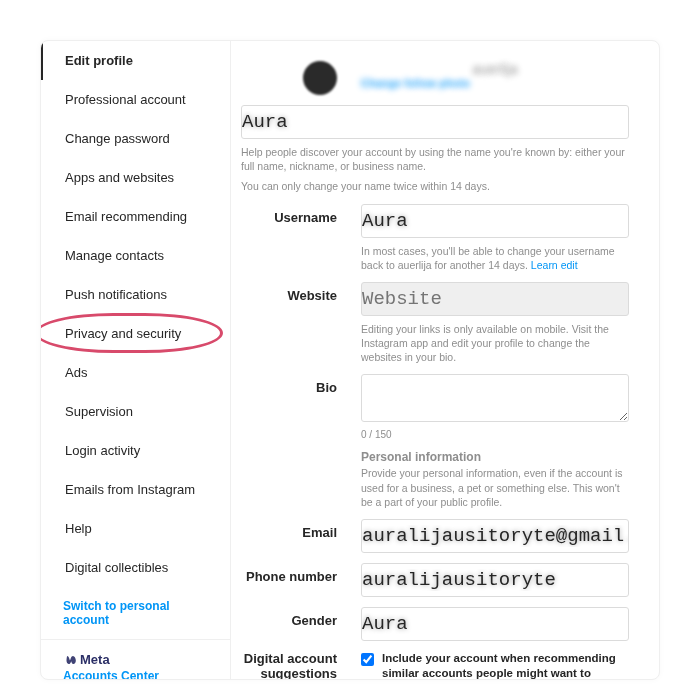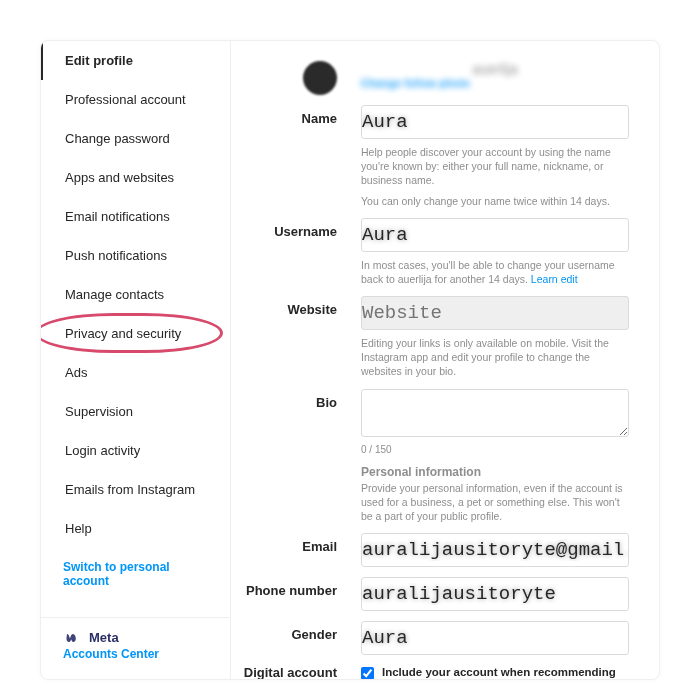--- a/index.html
+++ b/index.html
@@ -53,21 +53,21 @@
     border-top: 1px solid #efefef;
     padding: 12px 16px 12px 22px;
   }
   .meta-logo {
     font-size: 13px;
     font-weight: 700;
     color: #2b2f66;
     margin-bottom: 2px;
     display: flex;
     align-items: center;
-    gap: 12px;
+    gap: 3px;
   }
   .meta-logo svg { width: 14px; height: 14px; }
   .accounts-center {
     font-size: 12px;
     color: #0095f6;
     font-weight: 600;
     margin-bottom: 6px;
   }
   .highlight-oval {
     position: absolute;
@@ -155,32 +155,33 @@
 <body>
 
 <div class="card">
 
   <div class="sidebar">
     <div class="side-list">
       <div class="side-item active">Edit profile</div>
       <div class="side-item">Professional account</div>
       <div class="side-item">Change password</div>
       <div class="side-item">Apps and websites</div>
-      <div class="side-item">Email notifications</div>
+      <div class="side-item">Email recommending</div>
+      <div class="side-item">Manage contacts</div>
       <div class="side-item">Push notifications</div>
-      <div class="side-item">Manage contacts</div>
       <div style="position:relative;">
         <div class="side-item">Privacy and security</div>
         <div class="highlight-oval" style="top:-1px;"></div>
       </div>
       <div class="side-item">Ads</div>
       <div class="side-item">Supervision</div>
       <div class="side-item">Login activity</div>
       <div class="side-item">Emails from Instagram</div>
       <div class="side-item">Help</div>
+      <div class="side-item">Digital collectibles</div>
       <div class="side-switch">Switch to personal account</div>
     </div>
     <div class="side-bottom">
       <div class="meta-logo">
         <svg viewBox="0 0 24 24">
             <path fill="#2b2f66" d="M7 5c3 0 4 5 5 8 1-3 2-8 5-8 3 0 5 4 5 8s-2 6-4 6-3-2-4-5c-1 3-2 5-4 5s-4-2-4-6 1-8 1-8z" opacity="0.9"></path>
           </svg>
         <span>Meta</span>
       </div>
       <div class="accounts-center">Accounts Center</div>
@@ -194,21 +195,20 @@
       <div class="avatar-wrap">
         <div class="avatar"></div>
       </div>
       <div class="row-content">
         <div class="blur-line" style="font-size:14px;font-weight:500;text-align:center;">auerlija</div>
         <div class="blur-link">Change follow photo</div>
       </div>
     </div>
 
     <div class="row">
-      <div class="row-label">Name</div>
       <div class="row-content">
         <input type="text" class="blur-input" value="Aura" style="">
         <div class="help">Help people discover your account by using the name you're known by: either your full name, nickname, or business name.</div>
         <div class="help">You can only change your name twice within 14 days.</div>
       </div>
     </div>
 
     <div class="row">
       <div class="row-label">Username</div>
       <div class="row-content">

